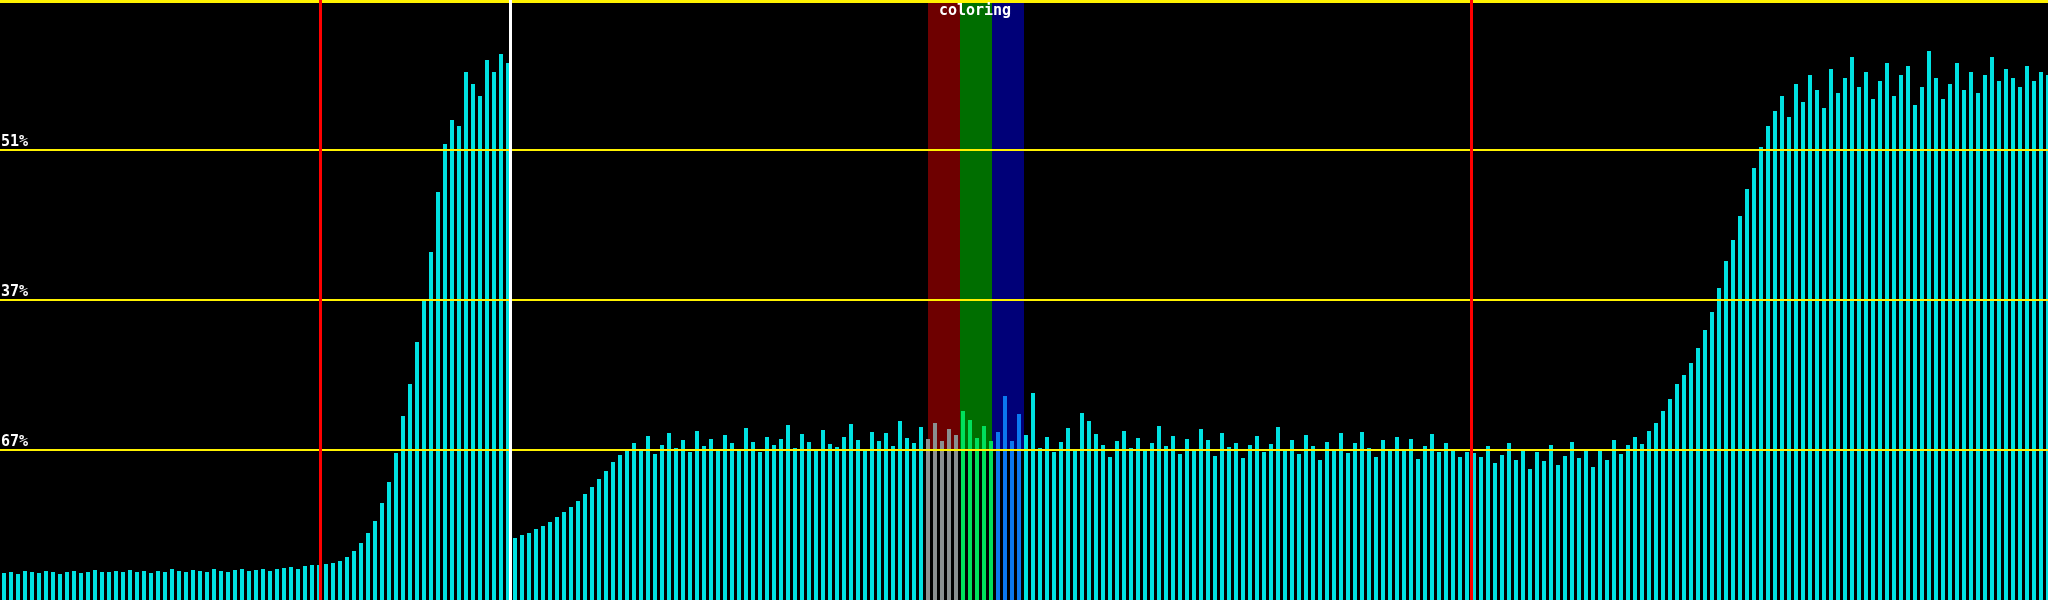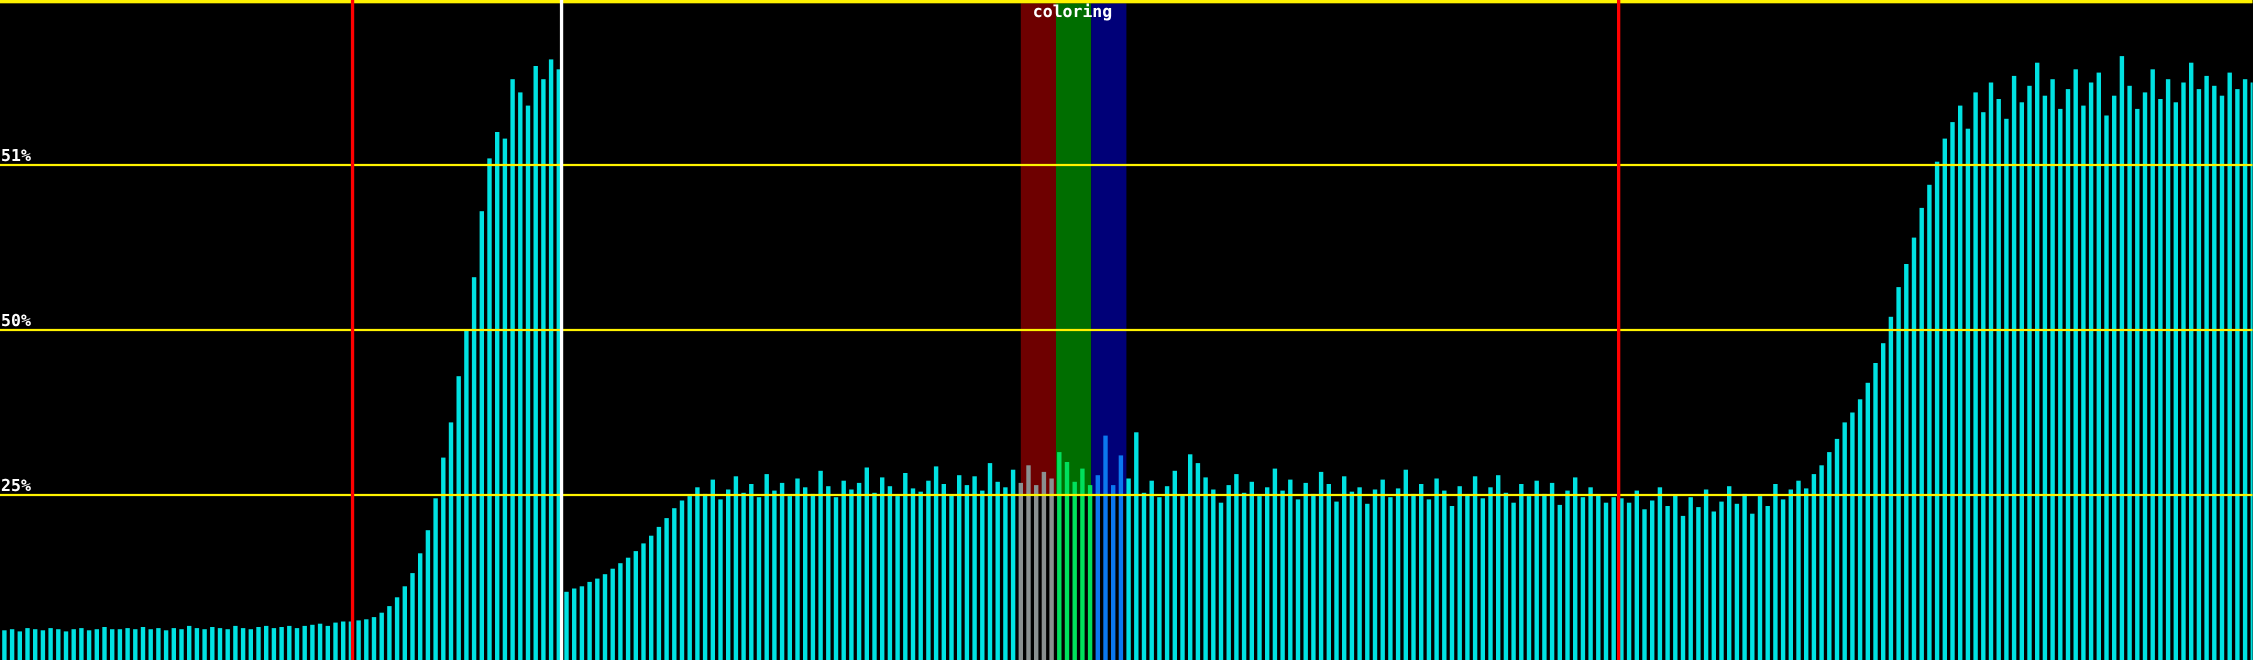--- a/index.html
+++ b/index.html
@@ -330,23 +330,23 @@
       <div class="bar" style="left: 2025px; width: 4px; height: 534px; background: rgb(0, 226, 226);"></div>
       <div class="bar" style="left: 2032px; width: 4px; height: 519px; background: rgb(0, 226, 226);"></div>
       <div class="bar" style="left: 2039px; width: 4px; height: 528px; background: rgb(0, 226, 226);"></div>
       <div class="bar" style="left: 2046px; width: 4px; height: 525px; background: rgb(0, 226, 226);"></div>
     </div>
   <div id="grid-layer" class="layer">
       <div class="hline" style="top: 0px; height: 3px; background: rgb(255, 242, 0);"></div>
       <div class="hline" style="top: 149px; height: 2px; background: rgb(255, 242, 0);"></div>
       <div class="hlabel" style="top: 134px; color: rgb(255, 255, 255);">51%</div>
       <div class="hline" style="top: 299px; height: 2px; background: rgb(255, 242, 0);"></div>
-      <div class="hlabel" style="top: 284px; color: rgb(255, 255, 255);">50%</div>
+      <div class="hlabel" style="top: 284px; color: rgb(255, 255, 255);">37%</div>
       <div class="hline" style="top: 449px; height: 2px; background: rgb(255, 242, 0);"></div>
-      <div class="hlabel" style="top: 434px; color: rgb(255, 255, 255);">25%</div>
+      <div class="hlabel" style="top: 434px; color: rgb(255, 255, 255);">67%</div>
     </div>
   <div id="cursor-layer" class="layer">
       <div class="vline" style="left: 319px; width: 3px; background: rgb(255, 0, 0);"></div>
       <div class="vline" style="left: 509px; width: 3px; background: rgb(255, 255, 255);"></div>
       <div class="vline" style="left: 1470px; width: 3px; background: rgb(255, 0, 0);"></div>
     </div>
   <div id="coloring-label" style="color: rgb(255, 255, 255);">coloring</div>
 </div>
 
 </body></html>

